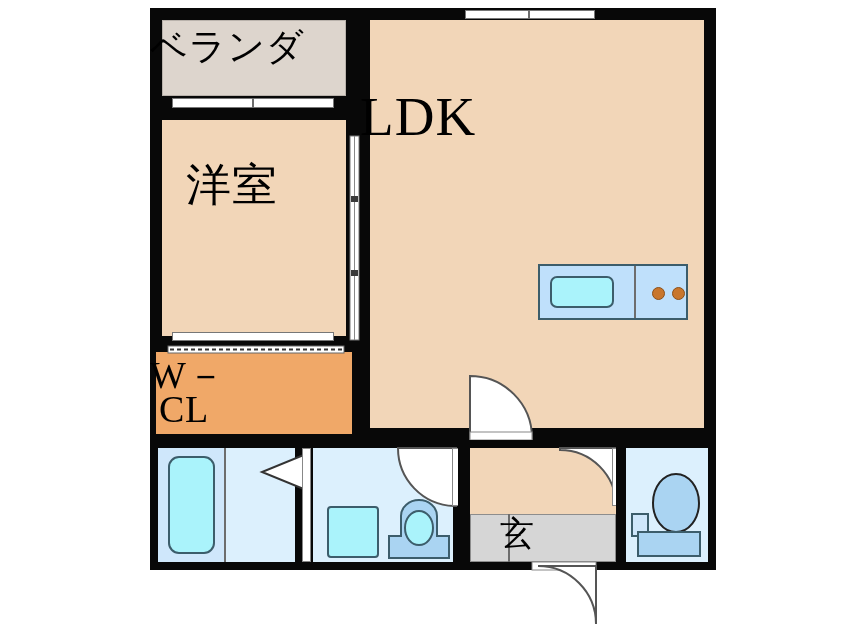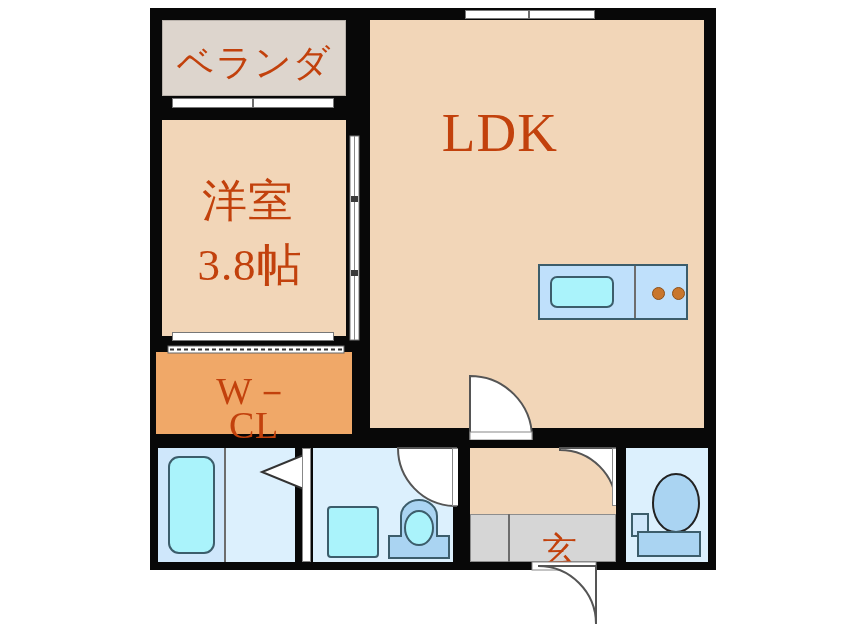--- a/index.html
+++ b/index.html
@@ -12,49 +12,48 @@
   .wcl{background:#f0a868;}
   .wet{background:#dcf0fd;}
   .wet2{background:#cfe7fb;}
   .genkan{background:#d6d6d6;border:1px solid #8d8d8d;}
   .wall{background:#080808;}
   .thin{background:#6d6d6d;}
   .white{background:#ffffff;}
   
   .fx{border:2px solid #3c5d6b;background:#bfe9fb;}
   .fx-l{border:2px solid #3c5d6b;background:#aaf3fb;}
-  .lbl{position:absolute;color:#c2410c;letter-spacing:.02em;line-height:1.05;
-       text-align:center;white-space:nowrap;margin-top:16px;}
+  .lbl{position:absolute;color:#000000;letter-spacing:.02em;line-height:1.05;
+       white-space:nowrap;}
   .burner{position:absolute;width:11px;height:11px;border-radius:50%;
           background:#c8762c;border:1px solid #8d5018;}
   svg{display:block;overflow:visible;}
 </style>
 </head>
 <body>
 
 <div id="plan">
 
   <div class="abs wall" style="left:150px;top:8px;width:208px;height:100px;"></div>
   <div class="abs veranda" style="left:162px;top:20px;width:184px;height:76px;"></div>
   <div class="lbl" style="left:150px;top:28px;width:208px;font-size:37px;">ベランダ</div>
 
   <div class="abs white" style="left:172px;top:98px;width:162px;height:10px;border:1px solid #777;"></div>
   <div class="abs thin" style="left:252px;top:98px;width:2px;height:10px;"></div>
 
   <div class="abs wall" style="left:150px;top:108px;width:208px;height:240px;"></div>
   <div class="abs room" style="left:162px;top:120px;width:184px;height:216px;"></div>
-  <div class="lbl" style="left:150px;top:162px;width:196px;font-size:45px;">洋室</div>
-  <div class="lbl" style="left:150px;top:226px;width:200px;font-size:45px;">3.8帖</div>
+  <div class="lbl" style="left:150px;top:162px;width:196px;font-size:45px;padding-left:36px;">洋室</div>
 
   <div class="abs white" style="left:172px;top:332px;width:162px;height:9px;border:1px solid #777;"></div>
 
   <div class="abs wall" style="left:150px;top:344px;width:208px;height:96px;"></div>
   <div class="abs wcl" style="left:156px;top:352px;width:196px;height:82px;"></div>
   <div class="lbl" style="left:150px;top:356px;width:208px;font-size:38px;">W－</div>
-  <div class="lbl" style="left:150px;top:390px;width:208px;font-size:38px;">CL</div>
+  <div class="lbl" style="left:159px;top:390px;width:208px;font-size:38px;">CL</div>
 
   <svg class="abs" style="left:168px;top:346px;width:176px;height:8px;">
     <rect x="0" y="0" width="176" height="7" fill="#ffffff" stroke="#666" stroke-width="1"></rect>
     <line x1="2" y1="3.5" x2="174" y2="3.5" stroke="#333" stroke-width="2" stroke-dasharray="4,3"></line>
   </svg>
 
   <div class="abs wall" style="left:358px;top:8px;width:358px;height:432px;"></div>
   <div class="abs room" style="left:370px;top:20px;width:334px;height:408px;"></div>
   <div class="lbl" style="left:360px;top:88px;width:280px;font-size:55px;">LDK</div>
 

